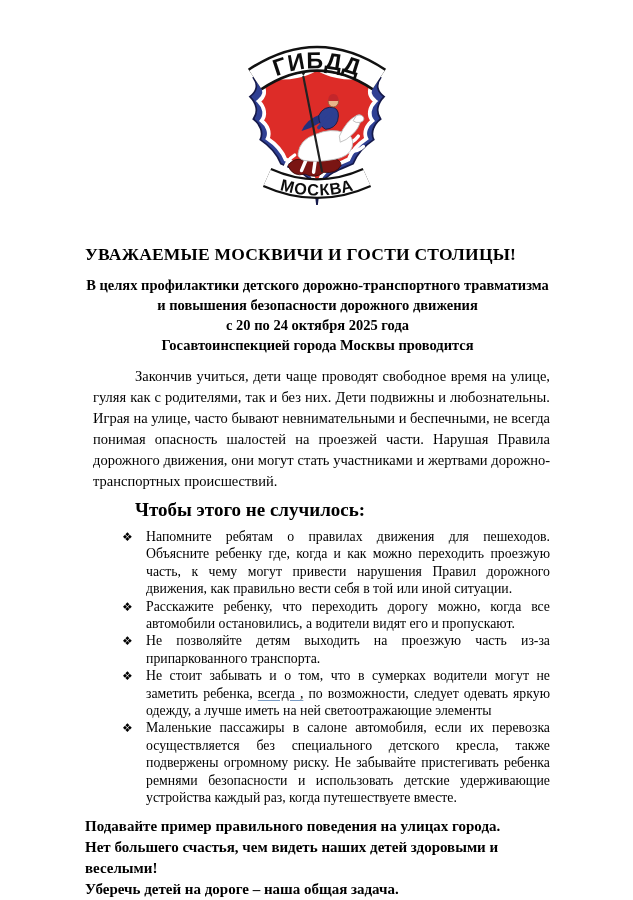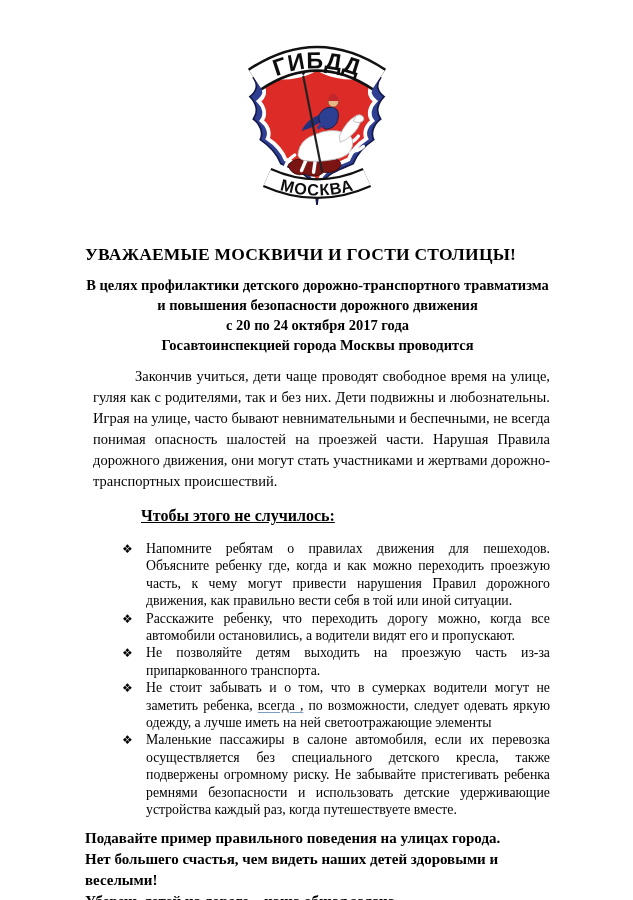--- a/index.html
+++ b/index.html
@@ -17,22 +17,22 @@
   .intro{margin-top:10px;}
   .intro p{
     font-weight:bold;text-align:center;font-size:14.5px;
     line-height:20px;margin:0;
   }
   .body-par{
     font-size:14.5px;line-height:21px;text-align:justify;text-align-last:left;
     text-indent:42px;margin:11px 0 0 8px;
   }
   .subhead{
-    font-weight:bold;font-size:16px;line-height:20px;
-    margin:14px;text-indent:42px;text-decoration:underline;
+    font-weight:bold;font-size:19px;line-height:20px;
+    margin:8px;text-indent:42px;
   }
   ul.advice{list-style:none;margin:2px 0 0 37px;padding:0;}
   ul.advice li{
     position:relative;padding-left:24px;font-size:13.8px;line-height:17.4px;
     text-align:justify;text-align-last:left;
   }
   ul.advice .marker{position:absolute;left:0;top:1px;font-size:12px;}
   .u-seg{
     text-decoration:underline;text-decoration-color:#7b9cc4;
     text-underline-offset:2px;color:#000;cursor:pointer;
@@ -102,21 +102,21 @@
       </text>
     </svg>
   </div>
 
   <div class="content">
     <h1 class="title">УВАЖАЕМЫЕ МОСКВИЧИ И ГОСТИ СТОЛИЦЫ!</h1>
 
     <div class="intro">
         <p>В целях профилактики детского дорожно-транспортного травматизма</p>
         <p>и повышения безопасности дорожного движения</p>
-        <p>с 20 по 24 октября 2017 года</p>
+        <p>с 20 по 24 октября 2025 года</p>
         <p>Госавтоинспекцией города Москвы проводится</p>
       </div>
 
     <p class="body-par">Закончив учиться, дети чаще проводят свободное время на улице, гуляя как с родителями, так и без них. Дети подвижны и любознательны. Играя на улице, часто бывают невнимательными и беспечными, не всегда понимая опасность шалостей на проезжей части. Нарушая Правила дорожного движения, они могут стать участниками и жертвами дорожно-транспортных происшествий.</p>
 
     <p class="subhead">Чтобы этого не случилось:</p>
 
     <ul class="advice">
         <li><span class="marker">❖</span><span>Напомните ребятам о правилах движения для пешеходов. Объясните ребенку где, когда и как можно переходить проезжую часть, к чему могут привести нарушения Правил дорожного движения, как правильно вести себя в той или иной ситуации.</span></li>
         <li><span class="marker">❖</span><span>Расскажите ребенку, что переходить дорогу можно, когда все автомобили остановились, а водители видят его и пропускают.</span></li>

